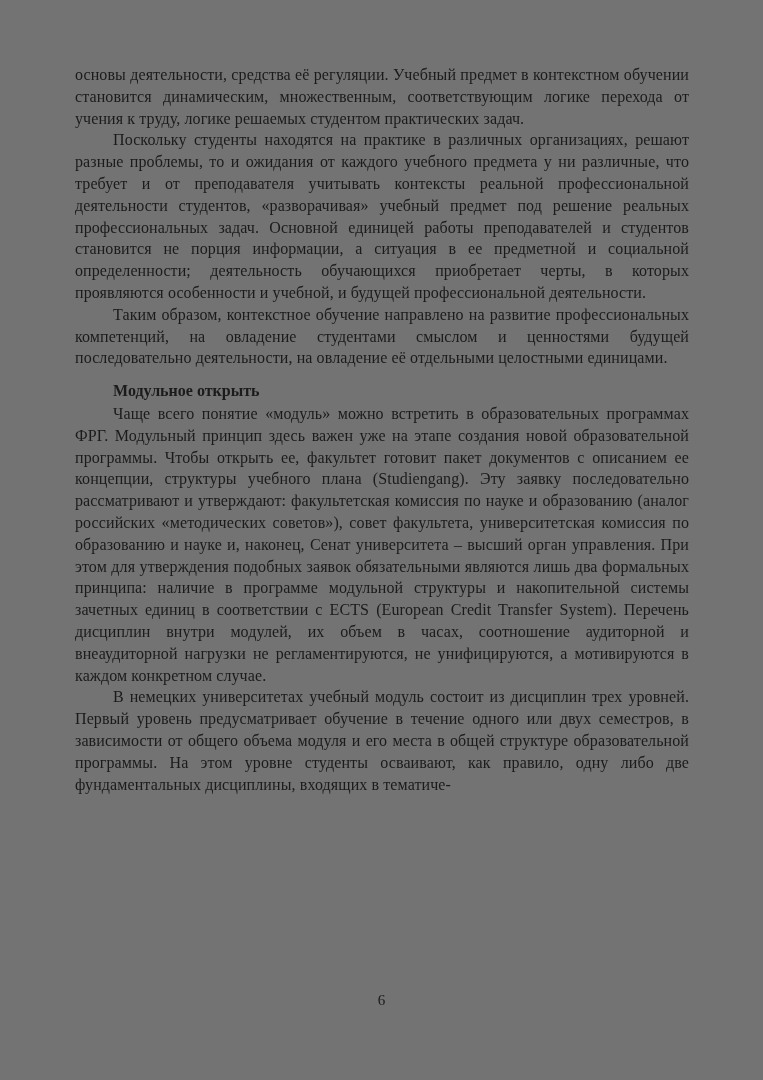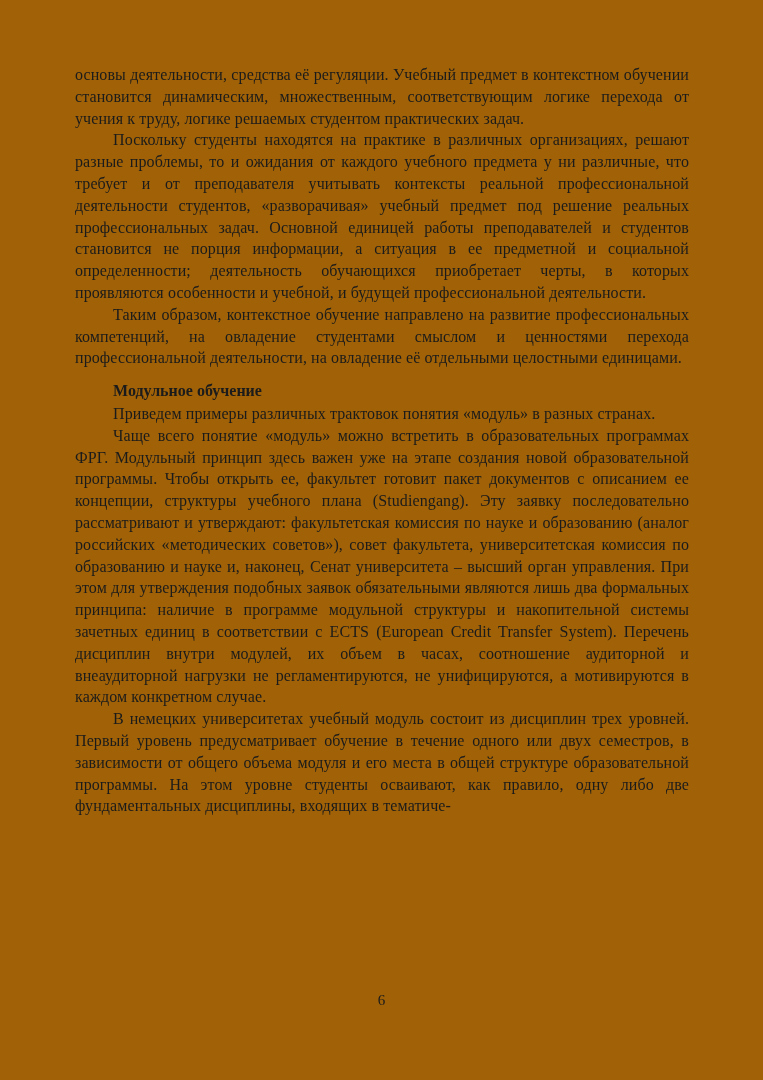--- a/index.html
+++ b/index.html
@@ -13,21 +13,21 @@
     background: #f4f4f4;
     position: relative;
     overflow: hidden;
   }
   .page {
     position: absolute;
     left: 0;
     top: 0;
     width: 763px;
     height: 1080px;
-    background: #a16207;
+    background: #737373;
     font-family: "Liberation Serif", "DejaVu Serif", serif;
     color: #1b1b1b;
   }
   .text-block {
     position: absolute;
     left: 75px;
     top: 64px;
     width: 614px;
   }
   .para {
@@ -59,20 +59,19 @@
     color: #1b1b1b;
   }
 </style>
 </head>
 <body>
 
 <div class="page">
   <div class="text-block">
     <p class="para no-indent">основы деятельности, средства её регуляции. Учебный предмет в контекстном обучении становится динамическим, множественным, соответствующим логике перехода от учения к труду, логике решаемых студентом практических задач.</p>
     <p class="para">Поскольку студенты находятся на практике в различных организациях, решают разные проблемы, то и ожидания от каждого учебного предмета у ни различные, что требует и от преподавателя учитывать контексты реальной профессиональной деятельности студентов, «разворачивая» учебный предмет под решение реальных профессиональных задач. Основной единицей работы преподавателей и студентов становится не порция информации, а ситуация в ее предметной и социальной определенности; деятельность обучающихся приобретает черты, в которых проявляются особенности и учебной, и будущей профессиональной деятельности.</p>
-    <p class="para">Таким образом, контекстное обучение направлено на развитие профессиональных компетенций, на овладение студентами смыслом и ценностями перехода профессиональной деятельности, на овладение её отдельными целостными единицами.</p>
-    <h2 class="heading">Модульное обучение</h2>
-    <p class="para">Приведем примеры различных трактовок понятия «модуль» в разных странах.</p>
+    <p class="para">Таким образом, контекстное обучение направлено на развитие профессиональных компетенций, на овладение студентами смыслом и ценностями будущей последовательно деятельности, на овладение её отдельными целостными единицами.</p>
+    <h2 class="heading">Модульное открыть</h2>
     <p class="para">Чаще всего понятие «модуль» можно встретить в образовательных программах ФРГ. Модульный принцип здесь важен уже на этапе создания новой образовательной программы. Чтобы открыть ее, факультет готовит пакет документов с описанием ее концепции, структуры учебного плана (Studiengang). Эту заявку последовательно рассматривают и утверждают: факультетская комиссия по науке и образованию (аналог российских «методических советов»), совет факультета, университетская комиссия по образованию и науке и, наконец, Сенат университета – высший орган управления. При этом для утверждения подобных заявок обязательными являются лишь два формальных принципа: наличие в программе модульной структуры и накопительной системы зачетных единиц в соответствии с ECTS (European Credit Transfer System). Перечень дисциплин внутри модулей, их объем в часах, соотношение аудиторной и внеаудиторной нагрузки не регламентируются, не унифицируются, а мотивируются в каждом конкретном случае.</p>
     <p class="para">В немецких университетах учебный модуль состоит из дисциплин трех уровней. Первый уровень предусматривает обучение в течение одного или двух семестров, в зависимости от общего объема модуля и его места в общей структуре образовательной программы. На этом уровне студенты осваивают, как правило, одну либо две фундаментальных дисциплины, входящих в тематиче-</p>
   </div>
   <div class="page-footer">6</div>
 </div>
 
 </body></html>

